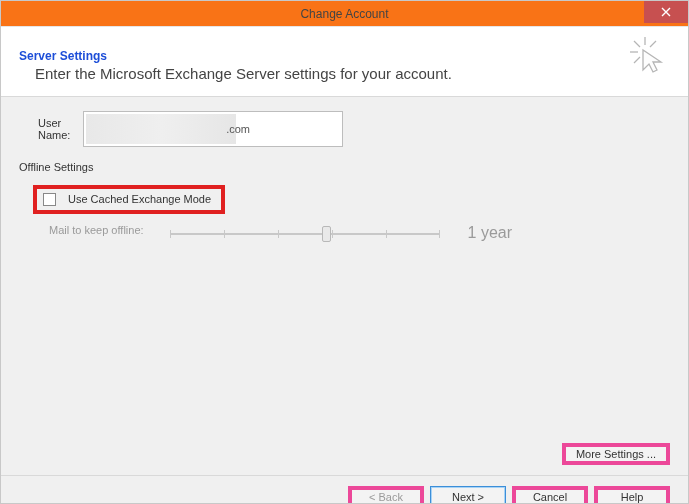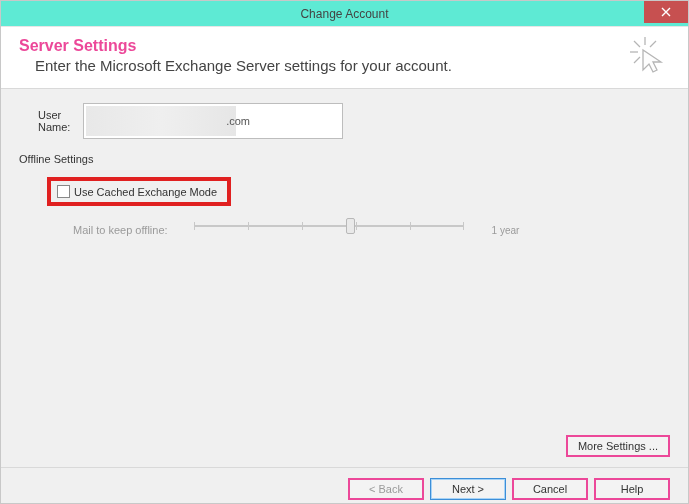--- a/index.html
+++ b/index.html
@@ -13,21 +13,21 @@
     height: 504px;
     overflow: hidden;
     border: 1px solid #c8c8c8;
   }
   .titlebar {
     height: 26px;
     display: flex;
     align-items: center;
     justify-content: center;
     position: relative;
-    background: #5eead4;
+    background: #f97316;
     border-bottom: 1px solid #e6e6e6;
   }
   .titlebar .title {
     font-size: 12px;
     color: #444;
   }
   .close-btn {
     position: absolute;
     right: 0;
     top: 0;
@@ -42,24 +42,24 @@
     line-height: 1;
     cursor: pointer;
   }
   .header {
     padding: 10px 18px 14px 18px;
     background: #fff;
     border-bottom: 1px solid #d9d9d9;
     position: relative;
   }
   .header h1 {
-    margin: 0 0 2px 0;
-    font-size: 16px;
+    margin: 12px 0 2px 0;
+    font-size: 12px;
     font-weight: bold;
-    color: #ec4899;
+    color: #1d4ed8;
   }
   .header p {
     margin: 0 0 0 16px;
     font-size: 15px;
     color: #444;
   }
   .cursor-icon {
     position: absolute;
     right: 20px;
     top: 8px;
@@ -106,42 +106,42 @@
     right: 92px;
     color: #555;
   }
   .section-label {
     color: #333;
     margin-bottom: 12px;
   }
   .highlight-box {
     border: 4px solid #e02020;
     display: inline-flex;
-    align-items: center;
     padding: 4px 10px 4px 6px;
-    margin-left: 28px;
+    margin-left: 14px;
     background: transparent;
+    gap: 8px;
   }
   .checkbox {
     width: 13px;
     height: 13px;
     border: 1px solid #888;
     background: #fff;
     margin-right: 4px;
     cursor: pointer;
     flex-shrink: 0;
   }
   .cached-label {
     color: #333;
   }
   .slider-row {
     display: flex;
-    align-items: flex-end;
+    align-items: flex-start;
     margin-top: 10px;
-    margin-left: 54px;
+    margin-left: 30px;
     gap: 12px;
   }
   .slider-label {
     color: #9a9a9a;
     margin-right: 14px;
     font-size: 11px;
   }
   .slider {
     width: 270px;
     height: 20px;
@@ -166,32 +166,32 @@
     top: 2px;
     left: 152px;
     width: 9px;
     height: 16px;
     background: #e9e9e9;
     border: 1px solid #b8b8b8;
     border-radius: 2px;
   }
   .slider-value {
     color: #9a9a9a;
-    font-size: 10px;
+    font-size: 16px;
   }
   .more-settings {
     position: absolute;
     right: 18px;
     bottom: 10px;
   }
   .btn {
     height: 22px;
     min-width: 76px;
     background: #f3f3f3;
-    border: 2px solid #ec4899;
+    border: 4px solid #ec4899;
     font-size: 11px;
     font-family: inherit;
     color: #333;
     padding: 0 10px;
     cursor: pointer;
   }
   .btn:disabled {
     color: #9a9a9a;
     cursor: default;
   }

